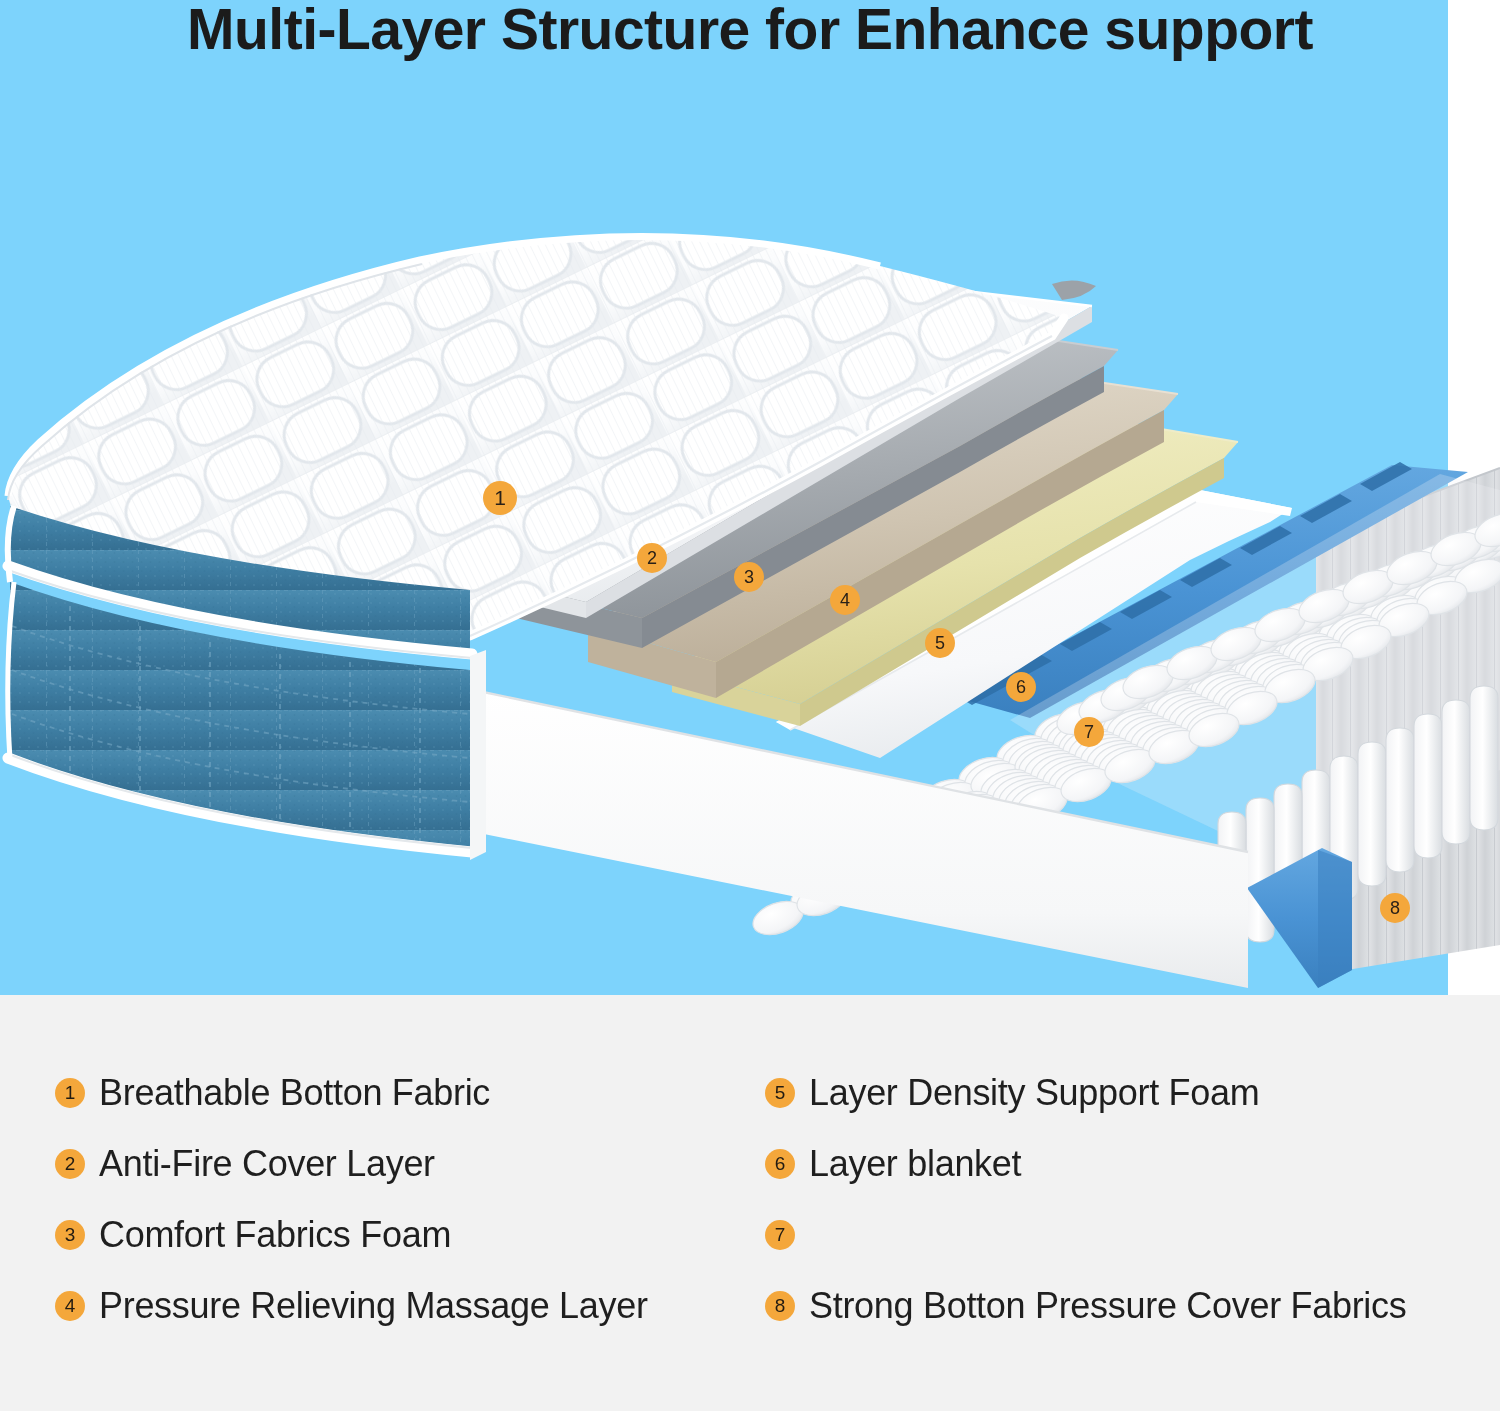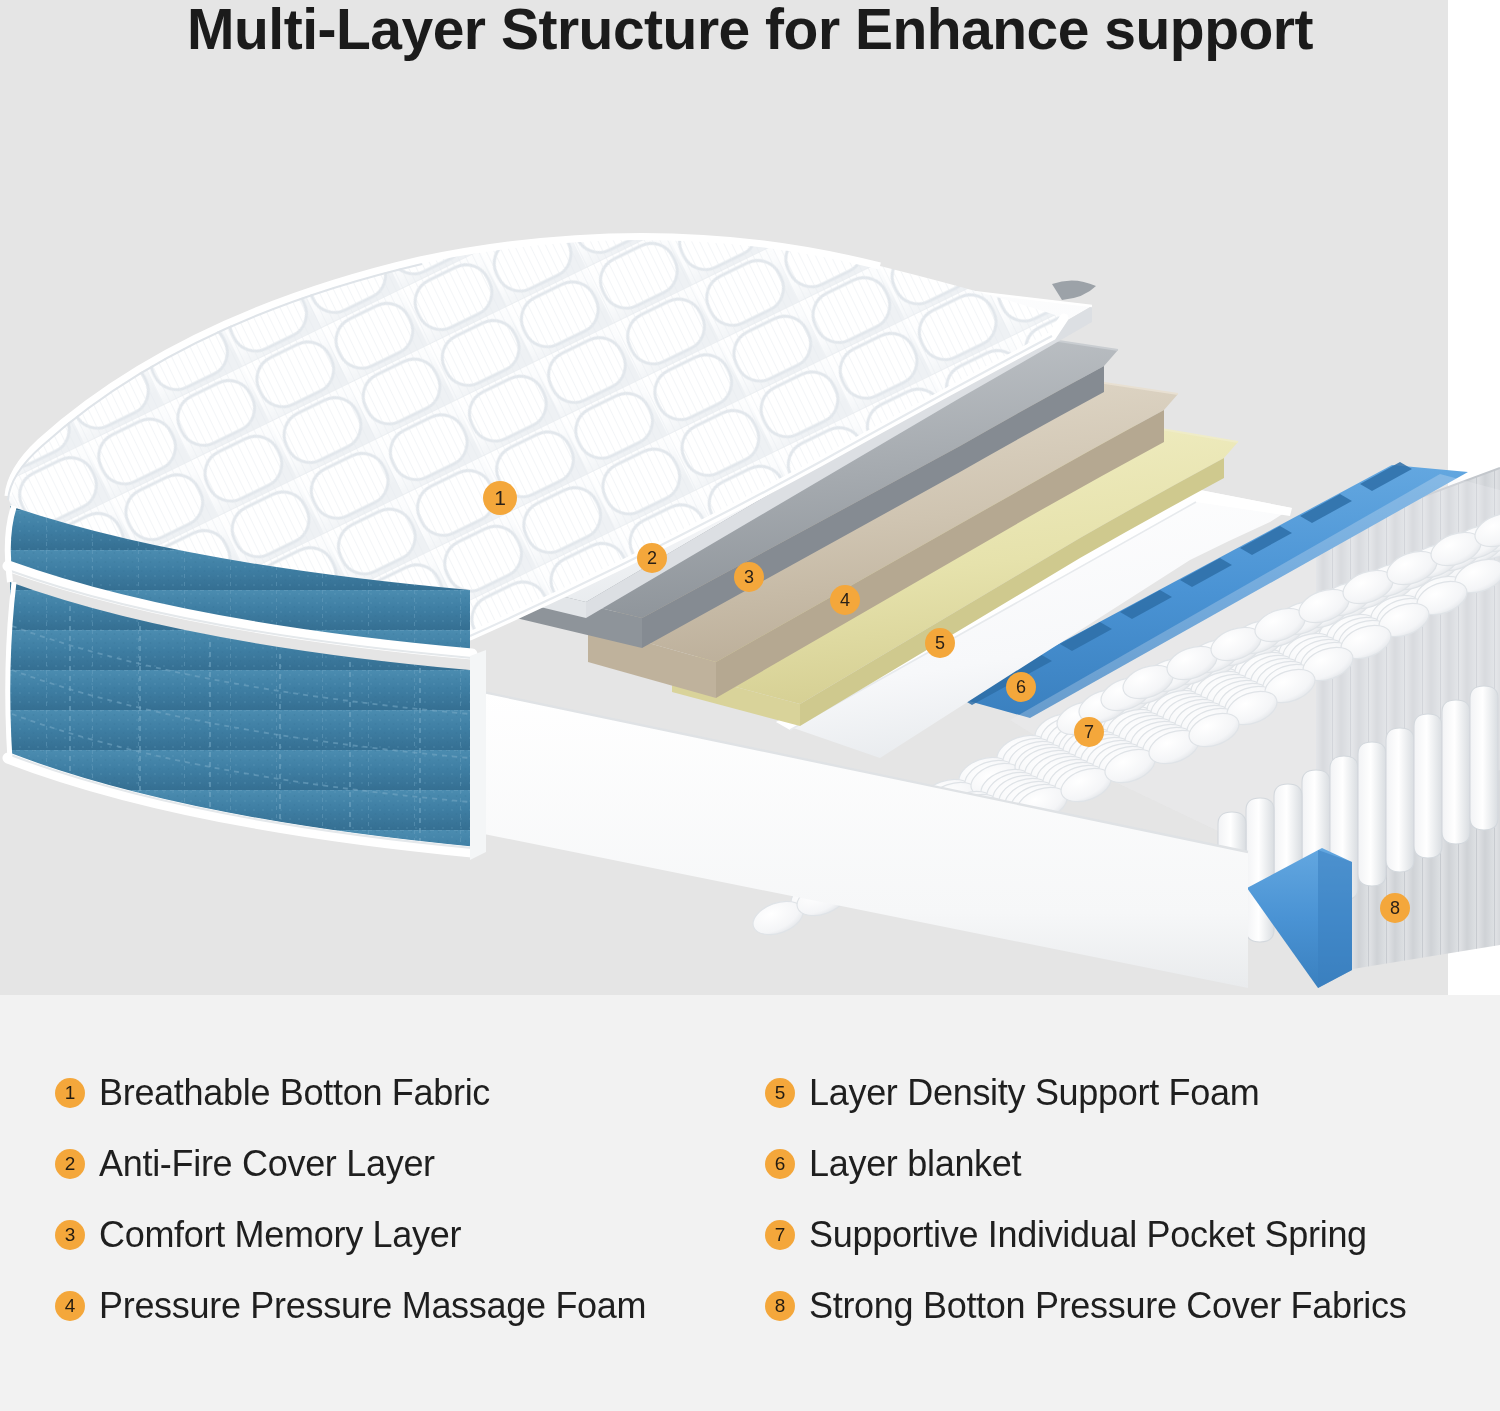--- a/index.html
+++ b/index.html
@@ -2,21 +2,21 @@
 <html><head>
 <meta charset="utf-8">
 <style>
   * { margin:0; padding:0; box-sizing:border-box; }
   html, body {
     width:1500px; height:1411px;
     background:#ffffff;
     font-family:"Liberation Sans", sans-serif;
     overflow:hidden;
   }
-  #page { position:relative; width:1448px; height:1411px; background:#e5e5e5; }
+  #page { position:relative; width:1448px; height:1411px; background:#7dd3fc; }
 
   
   #title {
     position:absolute; left:0; top:-4px; width:1500px;
     text-align:center;
     font-size:57px; font-weight:700; letter-spacing:-0.5px;
     color:#1b1b1b; line-height:66px;
     white-space:nowrap;
   }
 
@@ -386,30 +386,29 @@
         <span class="legend-num">2</span>
         <span class="legend-label">Anti-Fire Cover Layer</span>
       </div>
       <div class="legend-item">
         <span class="legend-num">6</span>
         <span class="legend-label">Layer blanket</span>
       </div>
 
       <div class="legend-item">
         <span class="legend-num">3</span>
-        <span class="legend-label">Comfort Memory Layer</span>
+        <span class="legend-label">Comfort Fabrics Foam</span>
       </div>
       <div class="legend-item">
         <span class="legend-num">7</span>
-        <span class="legend-label">Supportive Individual Pocket Spring</span>
       </div>
 
       <div class="legend-item">
         <span class="legend-num">4</span>
-        <span class="legend-label">Pressure Pressure Massage Foam</span>
+        <span class="legend-label">Pressure Relieving Massage Layer</span>
       </div>
       <div class="legend-item">
         <span class="legend-num">8</span>
         <span class="legend-label">Strong Botton Pressure Cover Fabrics</span>
       </div>
 
     </div>
   </div>
 
 </div>

